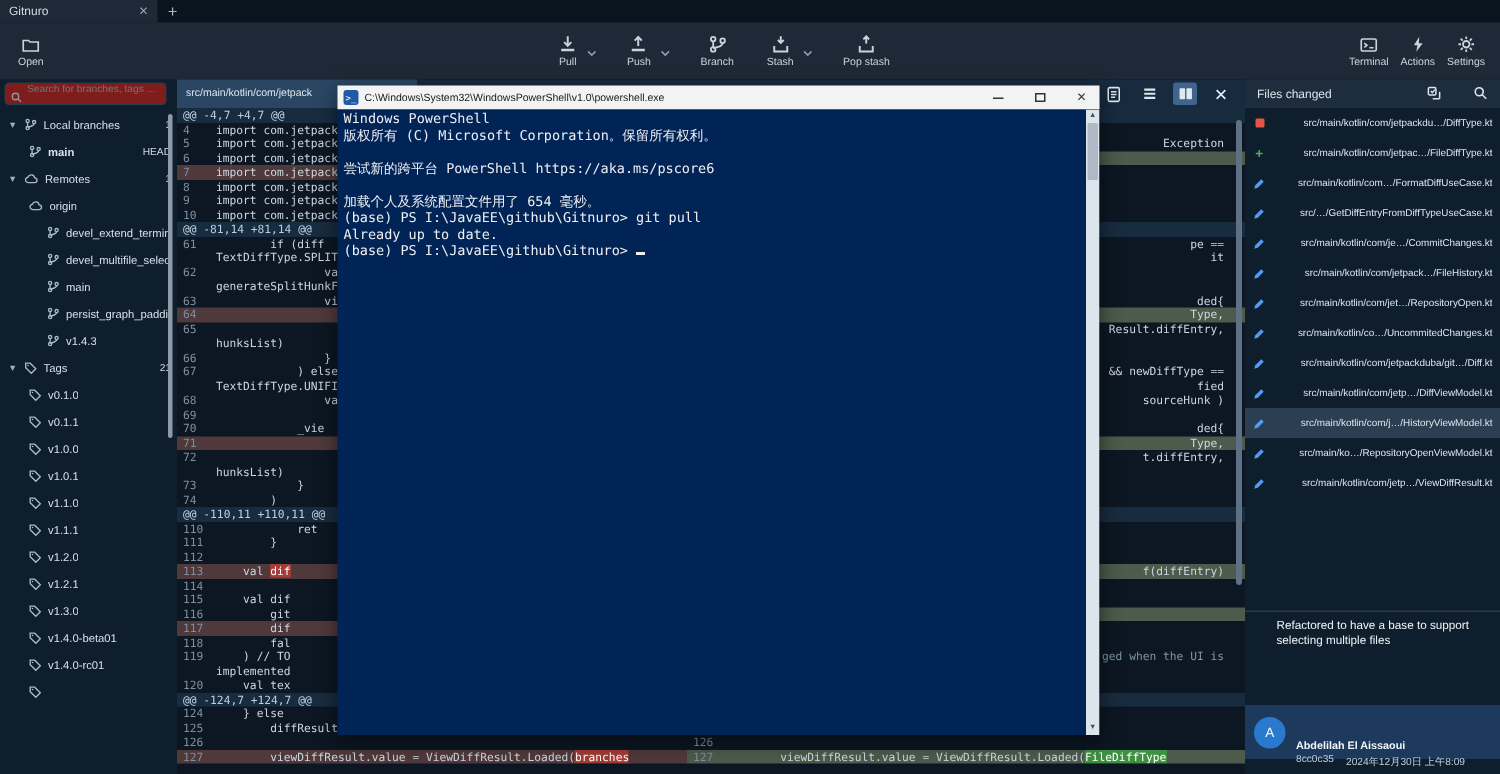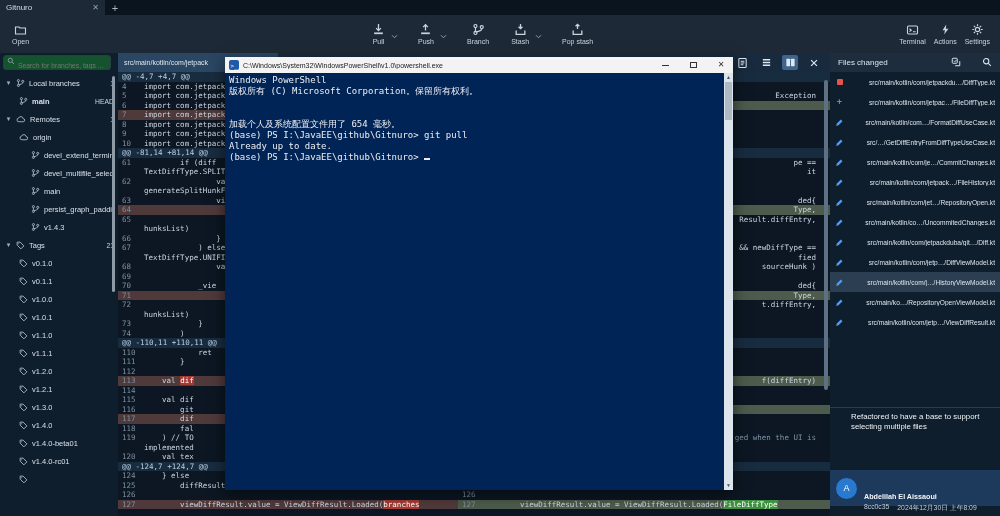--- a/index.html
+++ b/index.html
@@ -26,22 +26,22 @@
   .tchev { display:flex; align-items:center; color:#8fa0b0; padding:0 2px; height:34px; }
   #tb-left { margin-left:8px; }
   #tb-center { position:absolute; left:368px; top:2px; display:flex; align-items:center; }
   #tb-center .gap { width:14px; }
   #tb-right { position:absolute; right:6px; top:2px; display:flex; align-items:center; }
 
   
   #sidebar { position:absolute; left:0; top:53px; width:118px; height:463px; background:#0f1e2c;
              overflow:hidden; }
   #searchbox { position:absolute; left:3px; top:2px; width:108px; height:15px;
-               background:#14532d; border:1px solid #2c3c4c; border-radius:3px;
-               display:flex; align-items:flex-end; padding:0 3px; gap:3px; }
+               background:#7f1d1d; border:1px solid #2c3c4c; border-radius:3px;
+               display:flex; align-items:flex-start; padding:0 3px; gap:3px; }
   #searchbox input { background:transparent; border:none; outline:none; color:#8b99a8;
                      font-size:6.8px; width:88px; font-family:"Liberation Sans",sans-serif; }
   #tree { position:absolute; left:0; top:21px; width:118px; }
   .titem { height:18px; display:flex; align-items:center; color:#d7e0e9; font-size:7.5px;
            gap:4px; padding-right:4px; white-space:nowrap; overflow:hidden; }
   .titem .chev { color:#9fb0c0; font-size:7px; width:7px; text-align:center; }
   .titem .ticon { color:#a9bac9; display:flex; }
   .titem .tlbl { overflow:hidden; white-space:nowrap; }
   .titem.bold .tlbl { font-weight:bold; }
   .titem .tright { margin-left:auto; color:#cfd9e2; font-size:6.8px; }
@@ -441,29 +441,20 @@
           <span class="tlbl">v1.2.1</span>
         </div>
         <div class="titem lvl1">
           <span class="ticon">
             <svg width="9" height="9" viewBox="0 0 12 12" fill="none" stroke="currentColor" stroke-width="1.2">
               <path d="M1.5 1.5h4l5 5-4 4-5-5z"></path>
               <circle cx="3.6" cy="3.6" r="0.7" fill="currentColor" stroke="none"></circle>
             </svg>
           </span>
           <span class="tlbl">v1.3.0</span>
-        </div>
-        <div class="titem lvl1">
-          <span class="ticon">
-            <svg width="9" height="9" viewBox="0 0 12 12" fill="none" stroke="currentColor" stroke-width="1.2">
-              <path d="M1.5 1.5h4l5 5-4 4-5-5z"></path>
-              <circle cx="3.6" cy="3.6" r="0.7" fill="currentColor" stroke="none"></circle>
-            </svg>
-          </span>
-          <span class="tlbl">v1.4.0</span>
         </div>
         <div class="titem lvl1">
           <span class="ticon">
             <svg width="9" height="9" viewBox="0 0 12 12" fill="none" stroke="currentColor" stroke-width="1.2">
               <path d="M1.5 1.5h4l5 5-4 4-5-5z"></path>
               <circle cx="3.6" cy="3.6" r="0.7" fill="currentColor" stroke="none"></circle>
             </svg>
           </span>
           <span class="tlbl">v1.4.0-beta01</span>
         </div>
@@ -781,21 +772,21 @@
           <span class="minbar"></span>
         </span>
       <span class="psbtn">
           <span class="maxbox"></span>
         </span>
       <span class="psbtn">
           <span class="xchar">✕</span>
         </span>
     </div>
     <div id="psbody">
-      <div id="pslines"><div>Windows PowerShell</div><div>版权所有 (C) Microsoft Corporation。保留所有权利。</div><div>&nbsp;</div><div>&nbsp;</div><div>加载个人及系统配置文件用了 654 毫秒。</div><div>(base) PS I:\JavaEE\github\Gitnuro&gt; git pull</div><div>Already up to date.</div><div>(base) PS I:\JavaEE\github\Gitnuro&gt; <span id="pscursor"></span></div></div>
+      <div id="pslines"><div>Windows PowerShell</div><div>版权所有 (C) Microsoft Corporation。保留所有权利。</div><div>&nbsp;</div><div>尝试新的跨平台 PowerShell https://aka.ms/pscore6</div><div>&nbsp;</div><div>加载个人及系统配置文件用了 654 毫秒。</div><div>(base) PS I:\JavaEE\github\Gitnuro&gt; git pull</div><div>Already up to date.</div><div>(base) PS I:\JavaEE\github\Gitnuro&gt; <span id="pscursor"></span></div></div>
       <div id="psscroll">
         <span class="arr">▲</span>
         <span class="thumb"></span>
         <span class="trackfill"></span>
         <span class="arr">▼</span>
       </div>
     </div>
   </div>
 
 </div>

